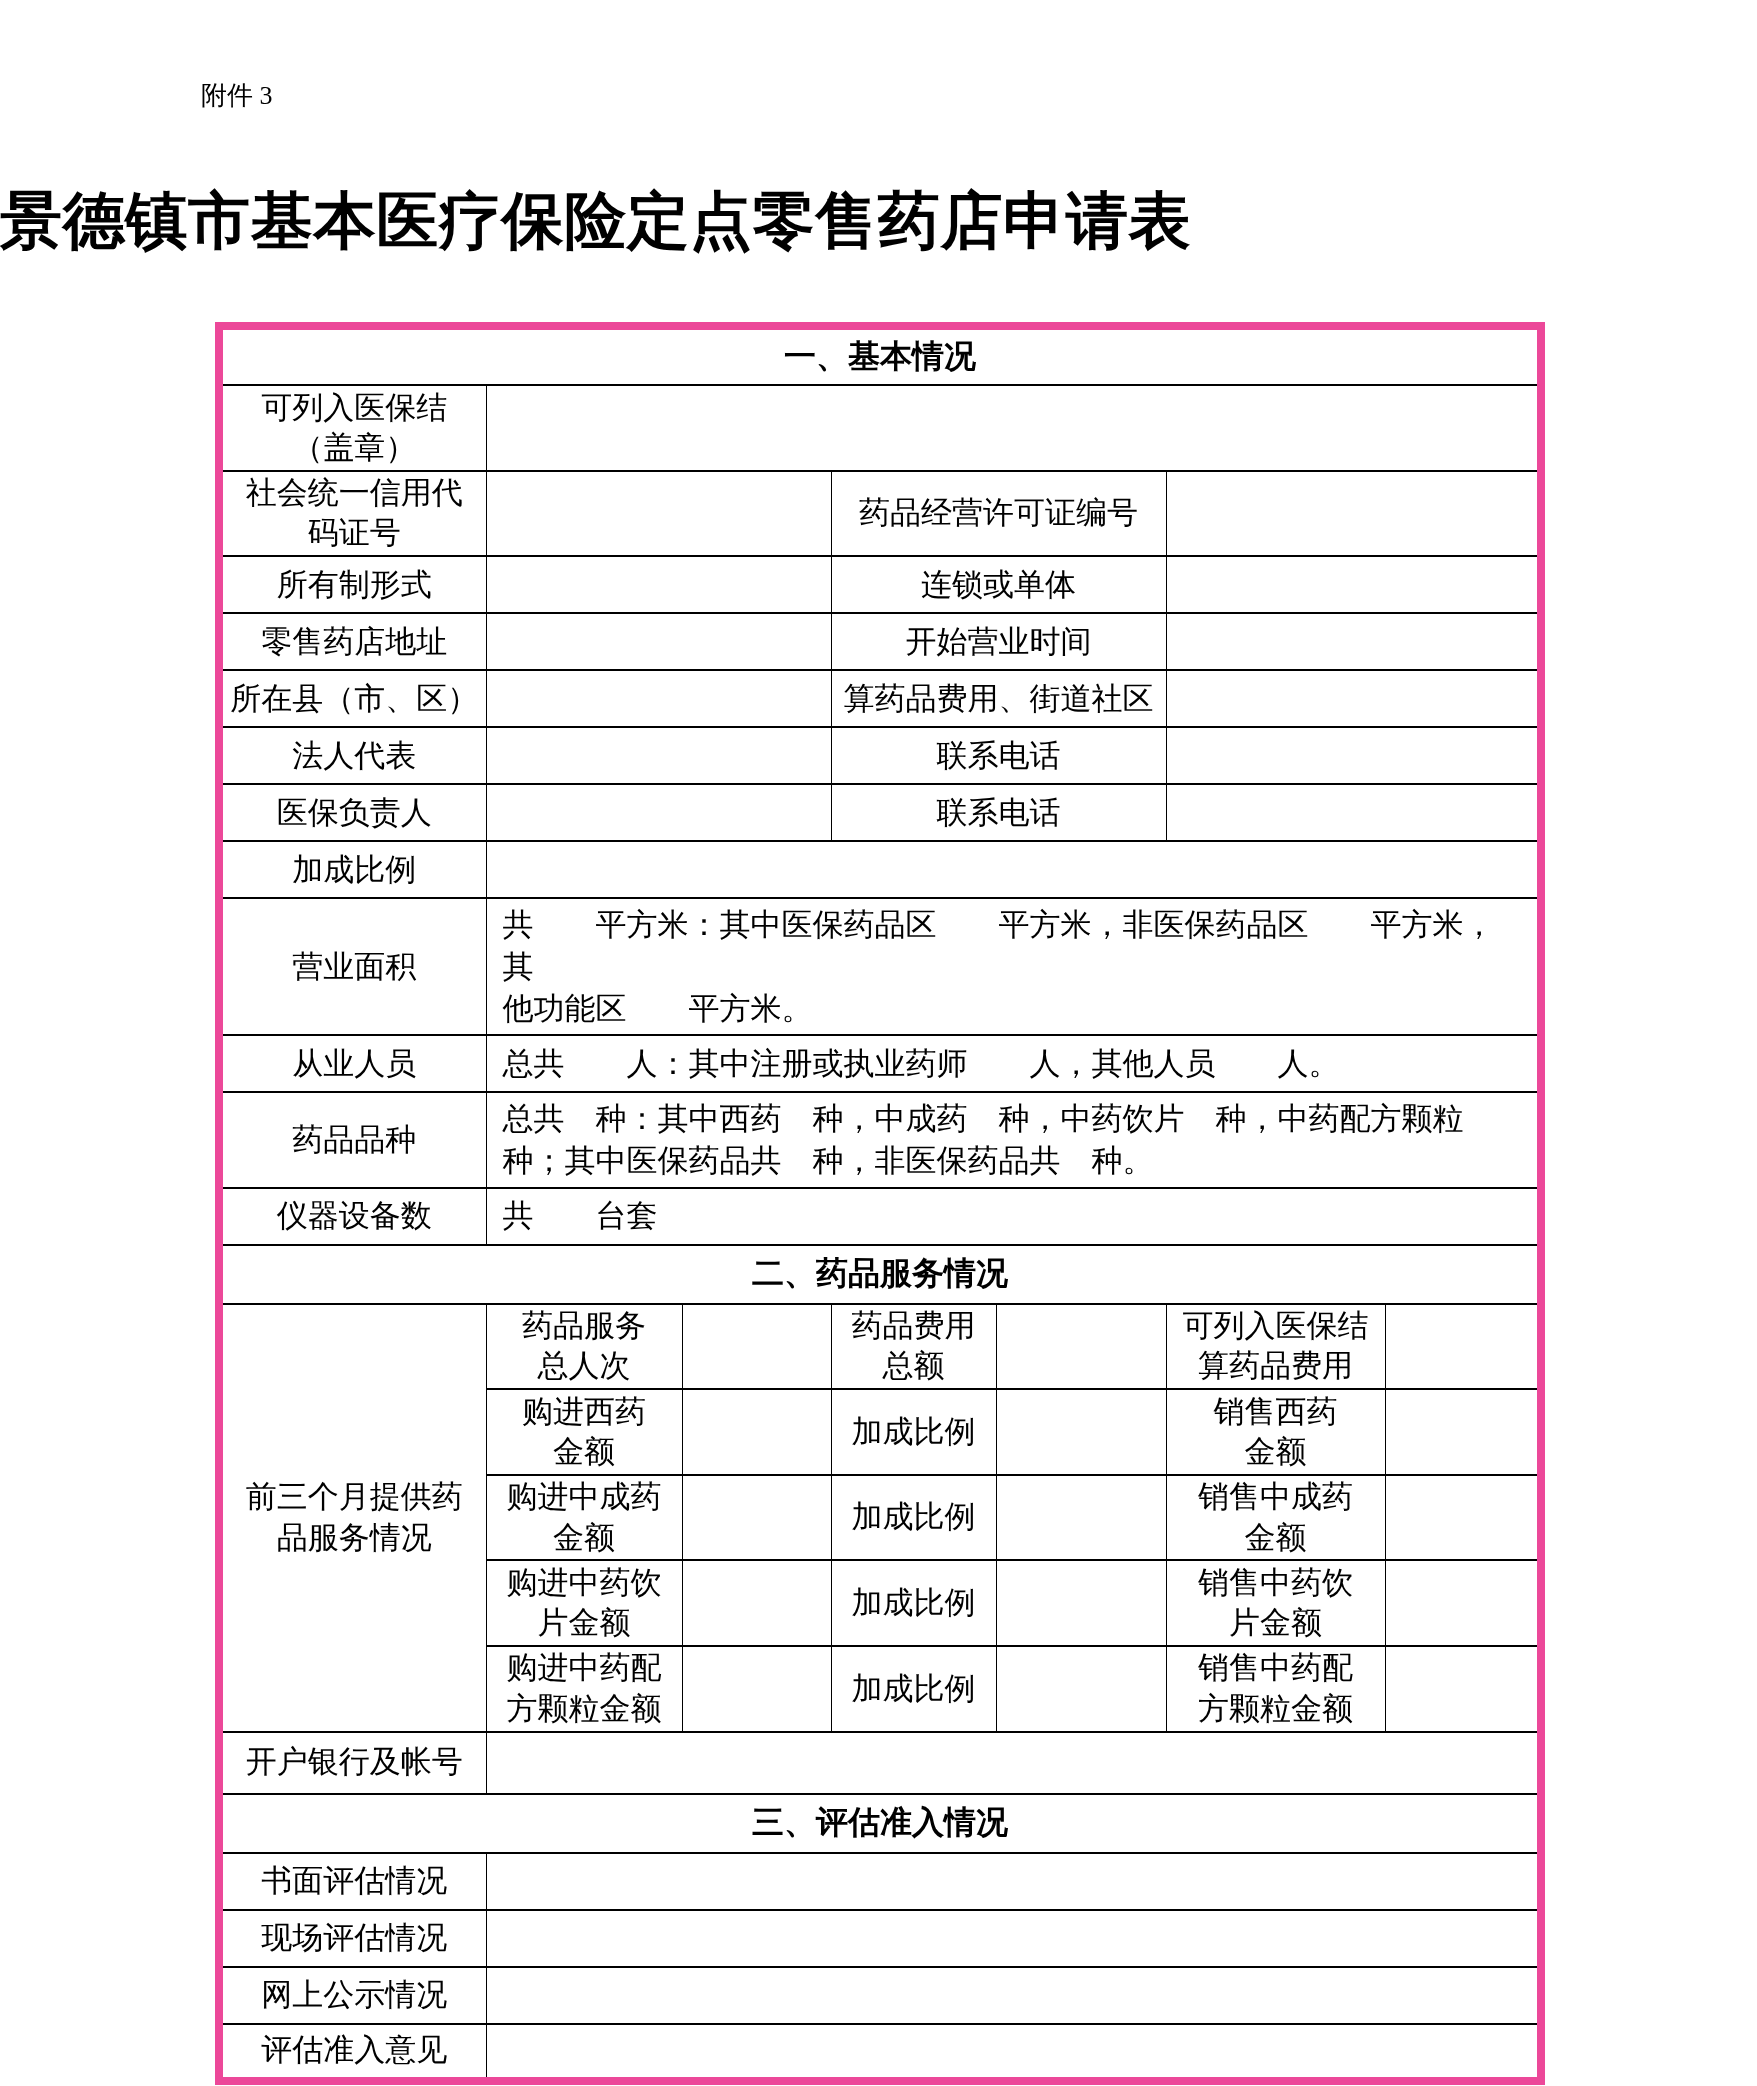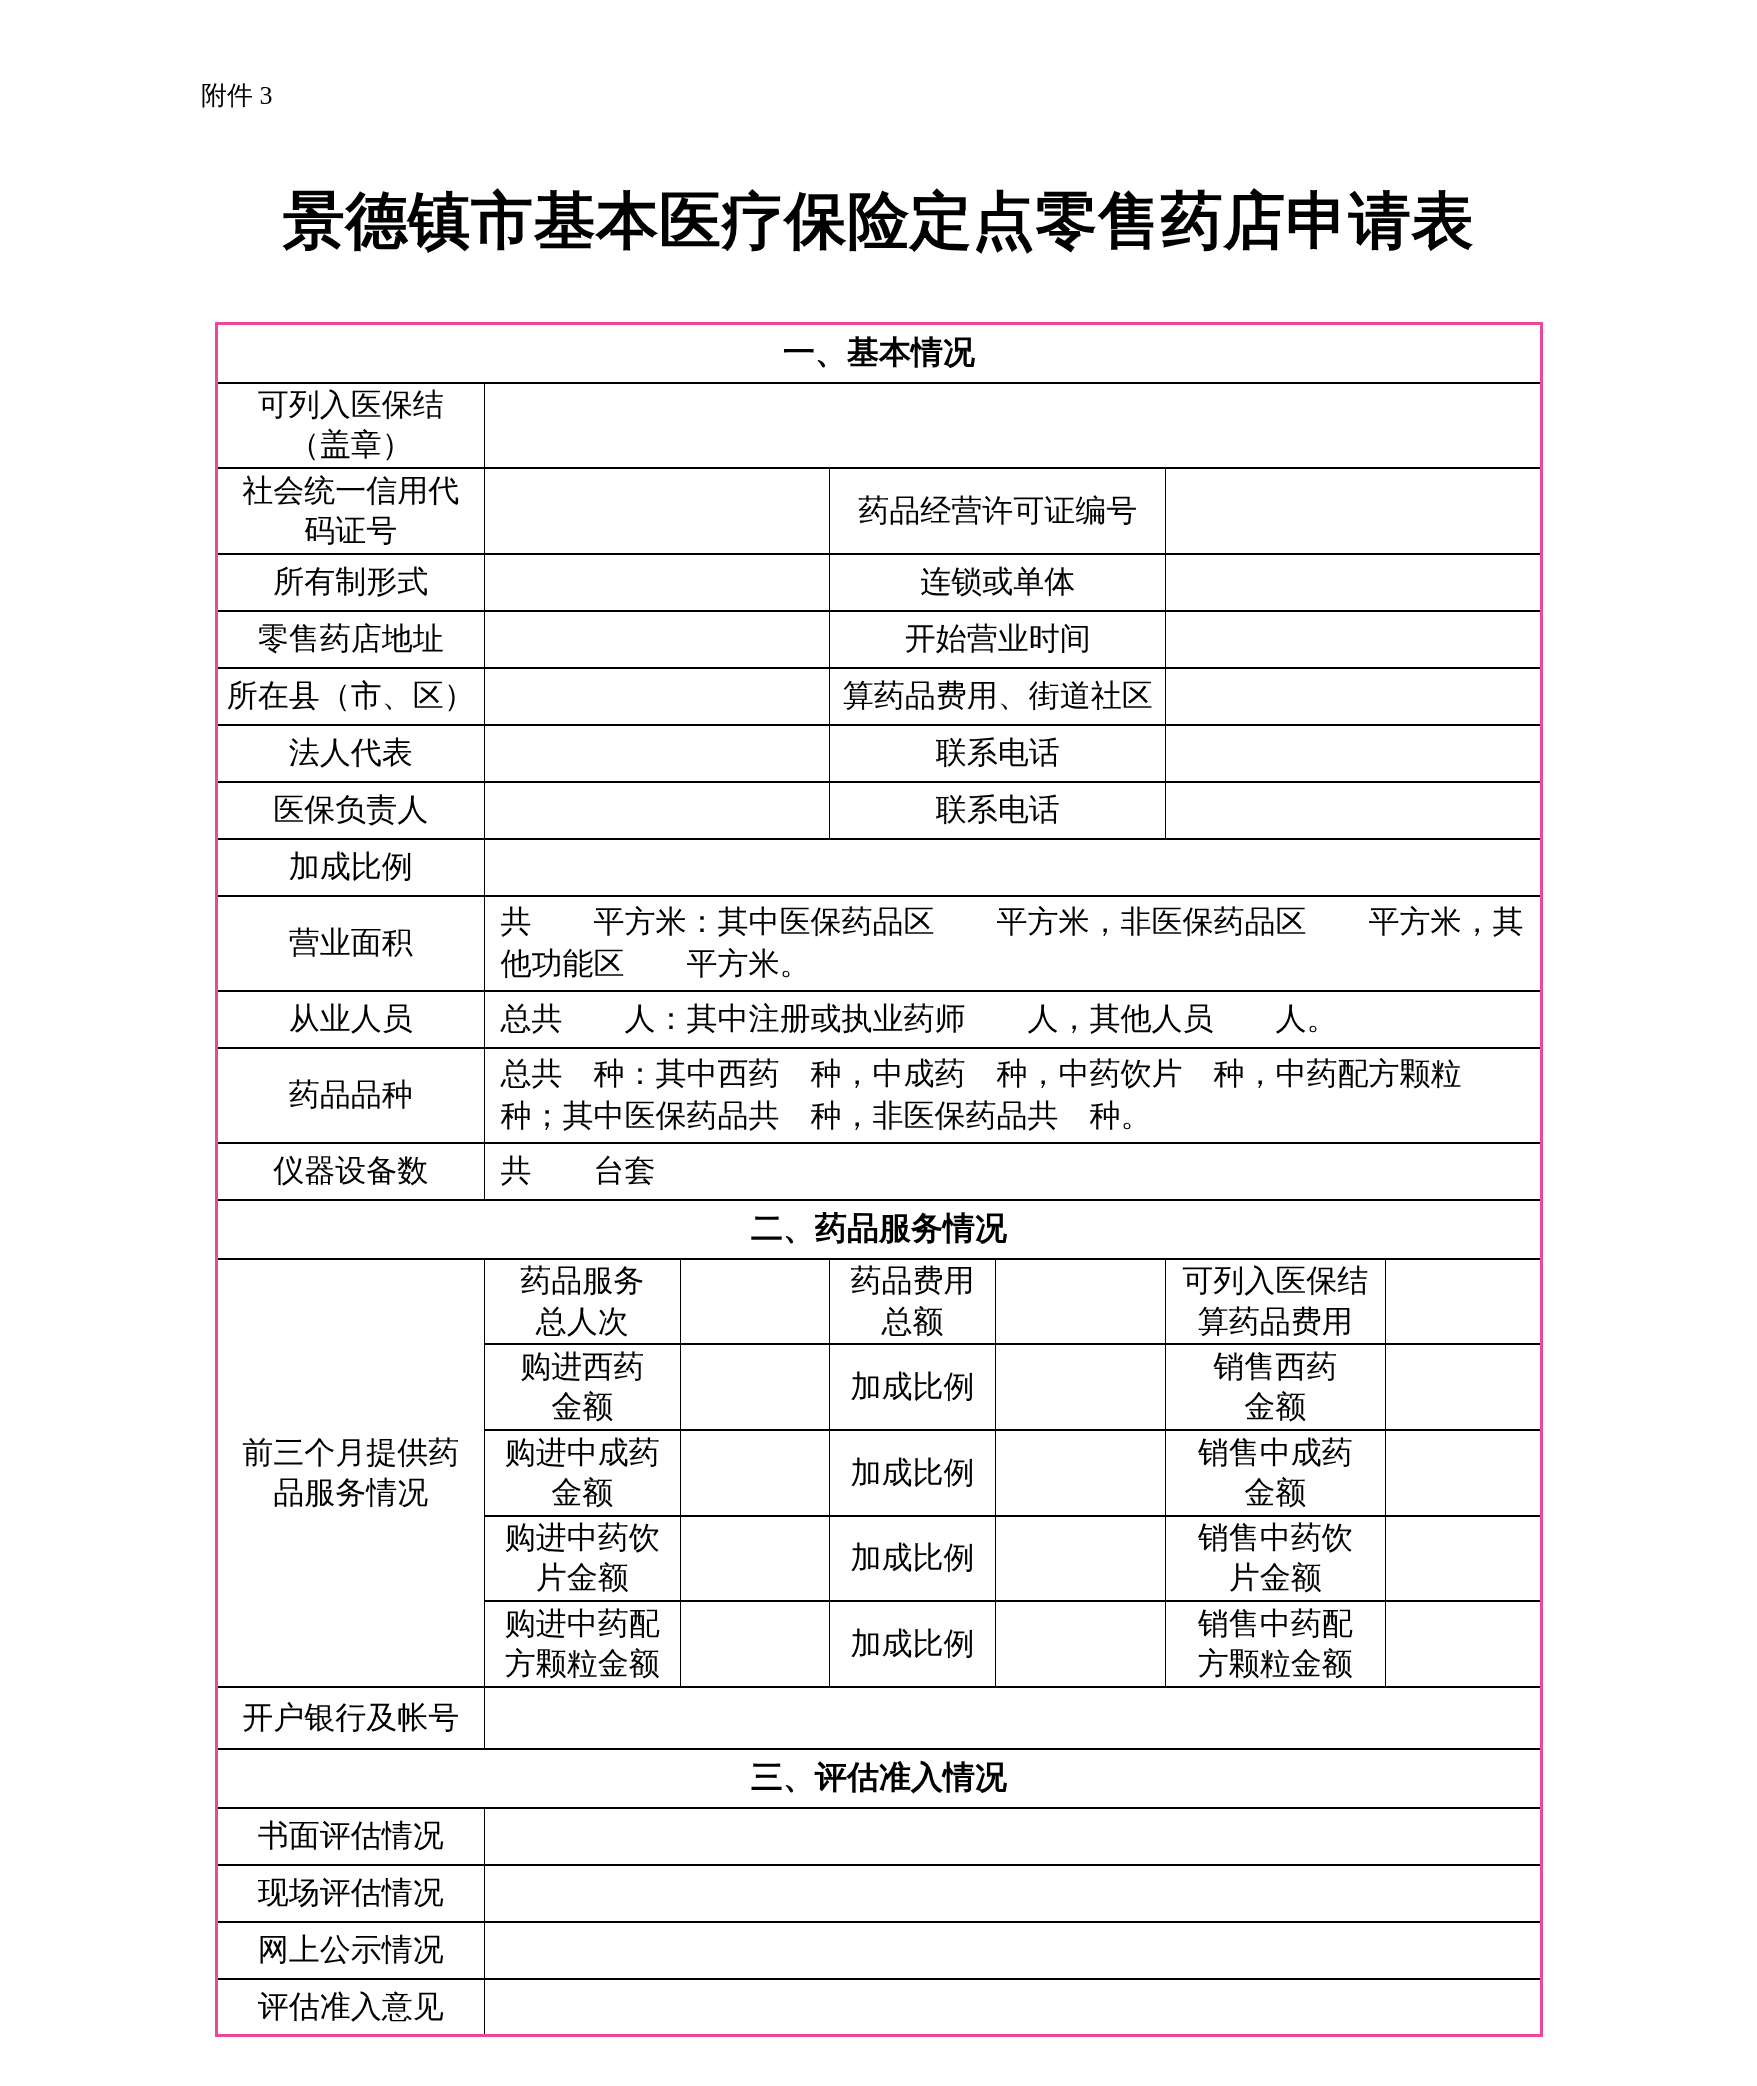--- a/index.html
+++ b/index.html
@@ -8,30 +8,30 @@
     background:#ffffff; color:#000;
     position:relative;
     font-family:"Liberation Serif","DejaVu Serif",serif;
   }
   .attachment {
     position:absolute; left:201px; top:83px;
     font-size:26px; line-height:1;
   }
   .title {
     position:absolute; left:0; top:190px; width:100%;
-    text-align:center;
+    text-align:left;
     font-family:"Liberation Sans","DejaVu Sans",sans-serif;
     font-weight:bold; font-size:62px; line-height:1;
     letter-spacing:0.7px; white-space:nowrap;
   }
   table.form {
     position:absolute; left:215px; top:322px;
     width:1328px; table-layout:fixed;
     border-collapse:collapse;
-    border:3px solid #ec4899;
+    border:8px solid #ec4899;
   }
   td {
     border-left:1.5px solid #000; border-right:1.5px solid #000;
     border-top:2.2px solid #000; border-bottom:2.2px solid #000;
     font-size:31px; text-align:center; vertical-align:middle;
     padding:1.5px 5.9px; overflow:hidden;
   }
   td.sec {
     font-family:"Liberation Sans","DejaVu Sans",sans-serif;
     font-weight:bold; font-size:32px;

